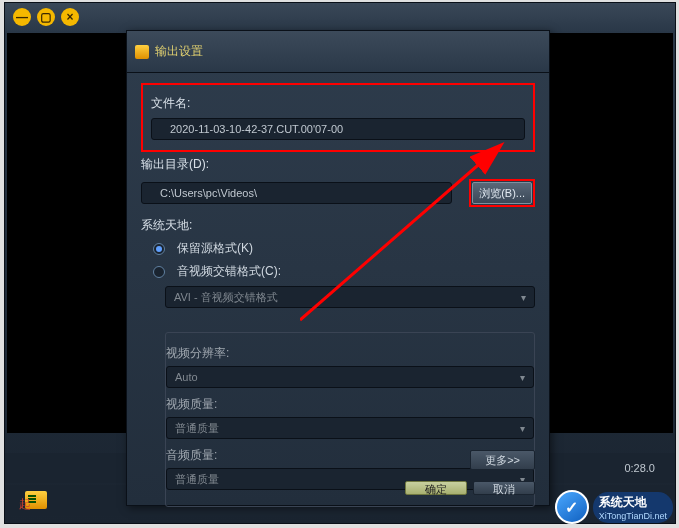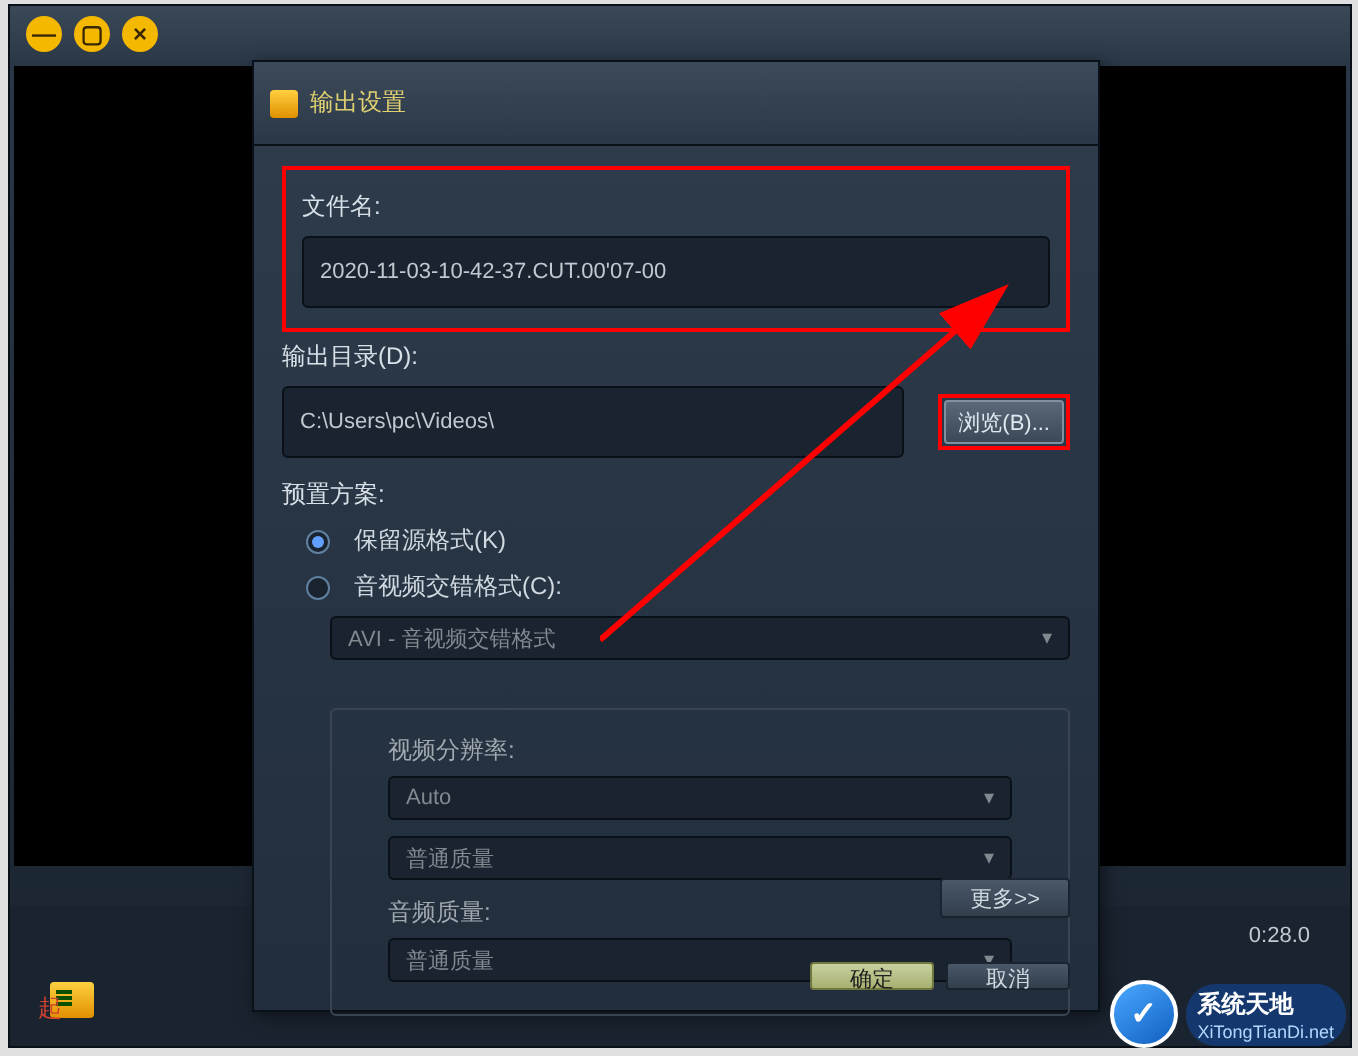--- a/index.html
+++ b/index.html
@@ -16,39 +16,39 @@
 .bottom-bar2 { position: absolute; bottom: 8px; left: 0; right: 0; height: 30px; background: #1a2430; display: flex; align-items: center; padding: 0 20px; }
 .folder-icon { width: 22px; height: 18px; background: linear-gradient(#ffd040, #e09000); border-radius: 2px; margin-left: 0; position: relative; }
 .folder-icon::after { content: ""; position: absolute; left: 3px; top: 4px; width: 8px; height: 2px; background: #0a5000; box-shadow: 0 3px 0 #0a5000, 0 6px 0 #0a5000; }
 
 .dialog { position: absolute; top: 30px; left: 126px; width: 424px; height: 476px; background: linear-gradient(#2e3c4c, #222e3c); border: 1px solid #0a1018; box-shadow: 2px 2px 8px rgba(0,0,0,0.5); }
 .dialog-titlebar { height: 42px; background: linear-gradient(#3c4a5a, #2a3848); display: flex; align-items: center; padding: 0 8px; color: #e0d070; font-size: 12px; border-bottom: 1px solid #0a1018; }
 .dialog-icon { width: 14px; height: 14px; background: linear-gradient(#ffd040, #e09000); margin-right: 6px; border-radius: 2px; }
 .dialog-body { padding: 10px 14px; }
 
 .section-label { color: #d8e0e8; font-size: 12px; margin-bottom: 6px; margin-top: 4px; }
-.text-input { width: 100%; height: 36px; background: #1a2430; border: 1px solid #0a1018; border-radius: 3px; color: #c0c8d0; padding: 0 8px; font-size: 11px; }
+.text-input { width: 100%; height: 22px; background: #1a2430; border: 1px solid #0a1018; border-radius: 3px; color: #c0c8d0; padding: 0 18px; font-size: 11px; }
 .input-row { display: flex; gap: 17px; align-items: center; }
 .input-row .text-input { flex: 1; }
 .browse-btn { height: 22px; padding: 0 6px; background: linear-gradient(#5a6878, #3a4858); border: 1px solid #8090a0; color: #e0e8f0; font-size: 11px; border-radius: 2px; cursor: pointer; }
 
 .highlight-red { border: 2px solid #ff0000; padding: 6px 8px 10px 8px; margin-bottom: 4px; }
 .highlight-browse { border: 2px solid #ff0000; padding: 1px; }
 
 .radio-row { display: flex; align-items: center; gap: 12px; margin: 6px 0 6px 12px; color: #d0d8e0; font-size: 12px; }
 .radio { width: 12px; height: 12px; border-radius: 50%; border: 1px solid #6080a0; background: #1a2430; display: flex; align-items: center; justify-content: center; }
 .radio.checked::after { content: ""; width: 6px; height: 6px; border-radius: 50%; background: #60a0ff; }
 
 .select-input { width: 100%; height: 22px; background: #1a2430; border: 1px solid #0a1018; border-radius: 3px; color: #808890; padding: 0 8px; font-size: 11px; display: flex; align-items: center; justify-content: space-between; margin-bottom: 8px; }
 .chevron { color: #808890; font-size: 10px; }
 
-.sub-panel { border: 1px solid #3a4454; border-radius: 3px; padding: 8px 28px; margin: 24px 0; }
+.sub-panel { border: 1px solid #3a4454; border-radius: 3px; padding: 8px 0; margin: 24px 0; }
 .sub-label { color: #a0a8b0; font-size: 12px; margin: 4px 0 4px 0; }
 
-.dialog-footer { position: absolute; bottom: 10px; right: 14px; display: flex; gap: 22px; flex-direction: column; align-items: flex-end; }
+.dialog-footer { position: absolute; bottom: 10px; right: 14px; display: flex; gap: 11px; flex-direction: column; align-items: flex-end; }
 .more-btn { height: 20px; padding: 0 14px; background: linear-gradient(#4a5868, #323e4c); border: 1px solid #1a2430; color: #d0d8e0; font-size: 11px; border-radius: 2px; cursor: pointer; }
 .footer-btns { display: flex; gap: 6px; }
 .footer-btn { height: 14px; width: 62px; background: linear-gradient(#c8d0a0, #a8b070); border: 1px solid #707840; color: #202020; font-size: 11px; border-radius: 2px; cursor: pointer; }
 .footer-btn.cancel { background: linear-gradient(#4a5868, #323e4c); border: 1px solid #1a2430; color: #d0d8e0; }
 
 .arrow-svg { position: absolute; top: 140px; left: 300px; width: 220px; height: 200px; pointer-events: none; }
 
 .watermark { position: absolute; bottom: 4px; right: 6px; display: flex; align-items: center; gap: 4px; color: #fff; font-size: 12px; font-weight: bold; }
 .wm-badge { width: 34px; height: 34px; background: linear-gradient(145deg, #4aa8ff, #1060c0); border-radius: 50%; border: 2px solid #fff; display: flex; align-items: center; justify-content: center; color: #fff; font-size: 16px; font-weight: bold; }
 .wm-text { background: rgba(20,60,120,0.85); padding: 2px 6px; border-radius: 15px; }
@@ -89,21 +89,21 @@
     </div>
 
     <div class="section-label">输出目录(D):</div>
     <div class="input-row">
       <input class="text-input" value="C:\Users\pc\Videos\" style="">
       <span class="highlight-browse">
         <button class="browse-btn">浏览(B)...</button>
       </span>
     </div>
 
-    <div class="section-label" style="margin-top:10px">预置方案:</div>
+    <div class="section-label" style="margin-top:10px">系统天地:</div>
 
     <div class="radio-row">
       <div class="radio checked"></div>
       <span>保留源格式(K)</span>
     </div>
     <div class="radio-row">
       <div class="radio"></div>
       <span>音视频交错格式(C):</span>
     </div>
 
@@ -113,20 +113,21 @@
         <span class="chevron">▾</span>
       </div>
     </div>
 
     <div class="sub-panel" style="margin-left:24px">
       <div class="sub-label">视频分辨率:</div>
       <div class="select-input">
         <span>Auto</span>
         <span class="chevron">▾</span>
       </div>
+      <div class="sub-label">视频质量:</div>
       <div class="select-input">
         <span>普通质量</span>
         <span class="chevron">▾</span>
       </div>
       <div class="sub-label">音频质量:</div>
       <div class="select-input">
         <span>普通质量</span>
         <span class="chevron">▾</span>
       </div>
     </div>

